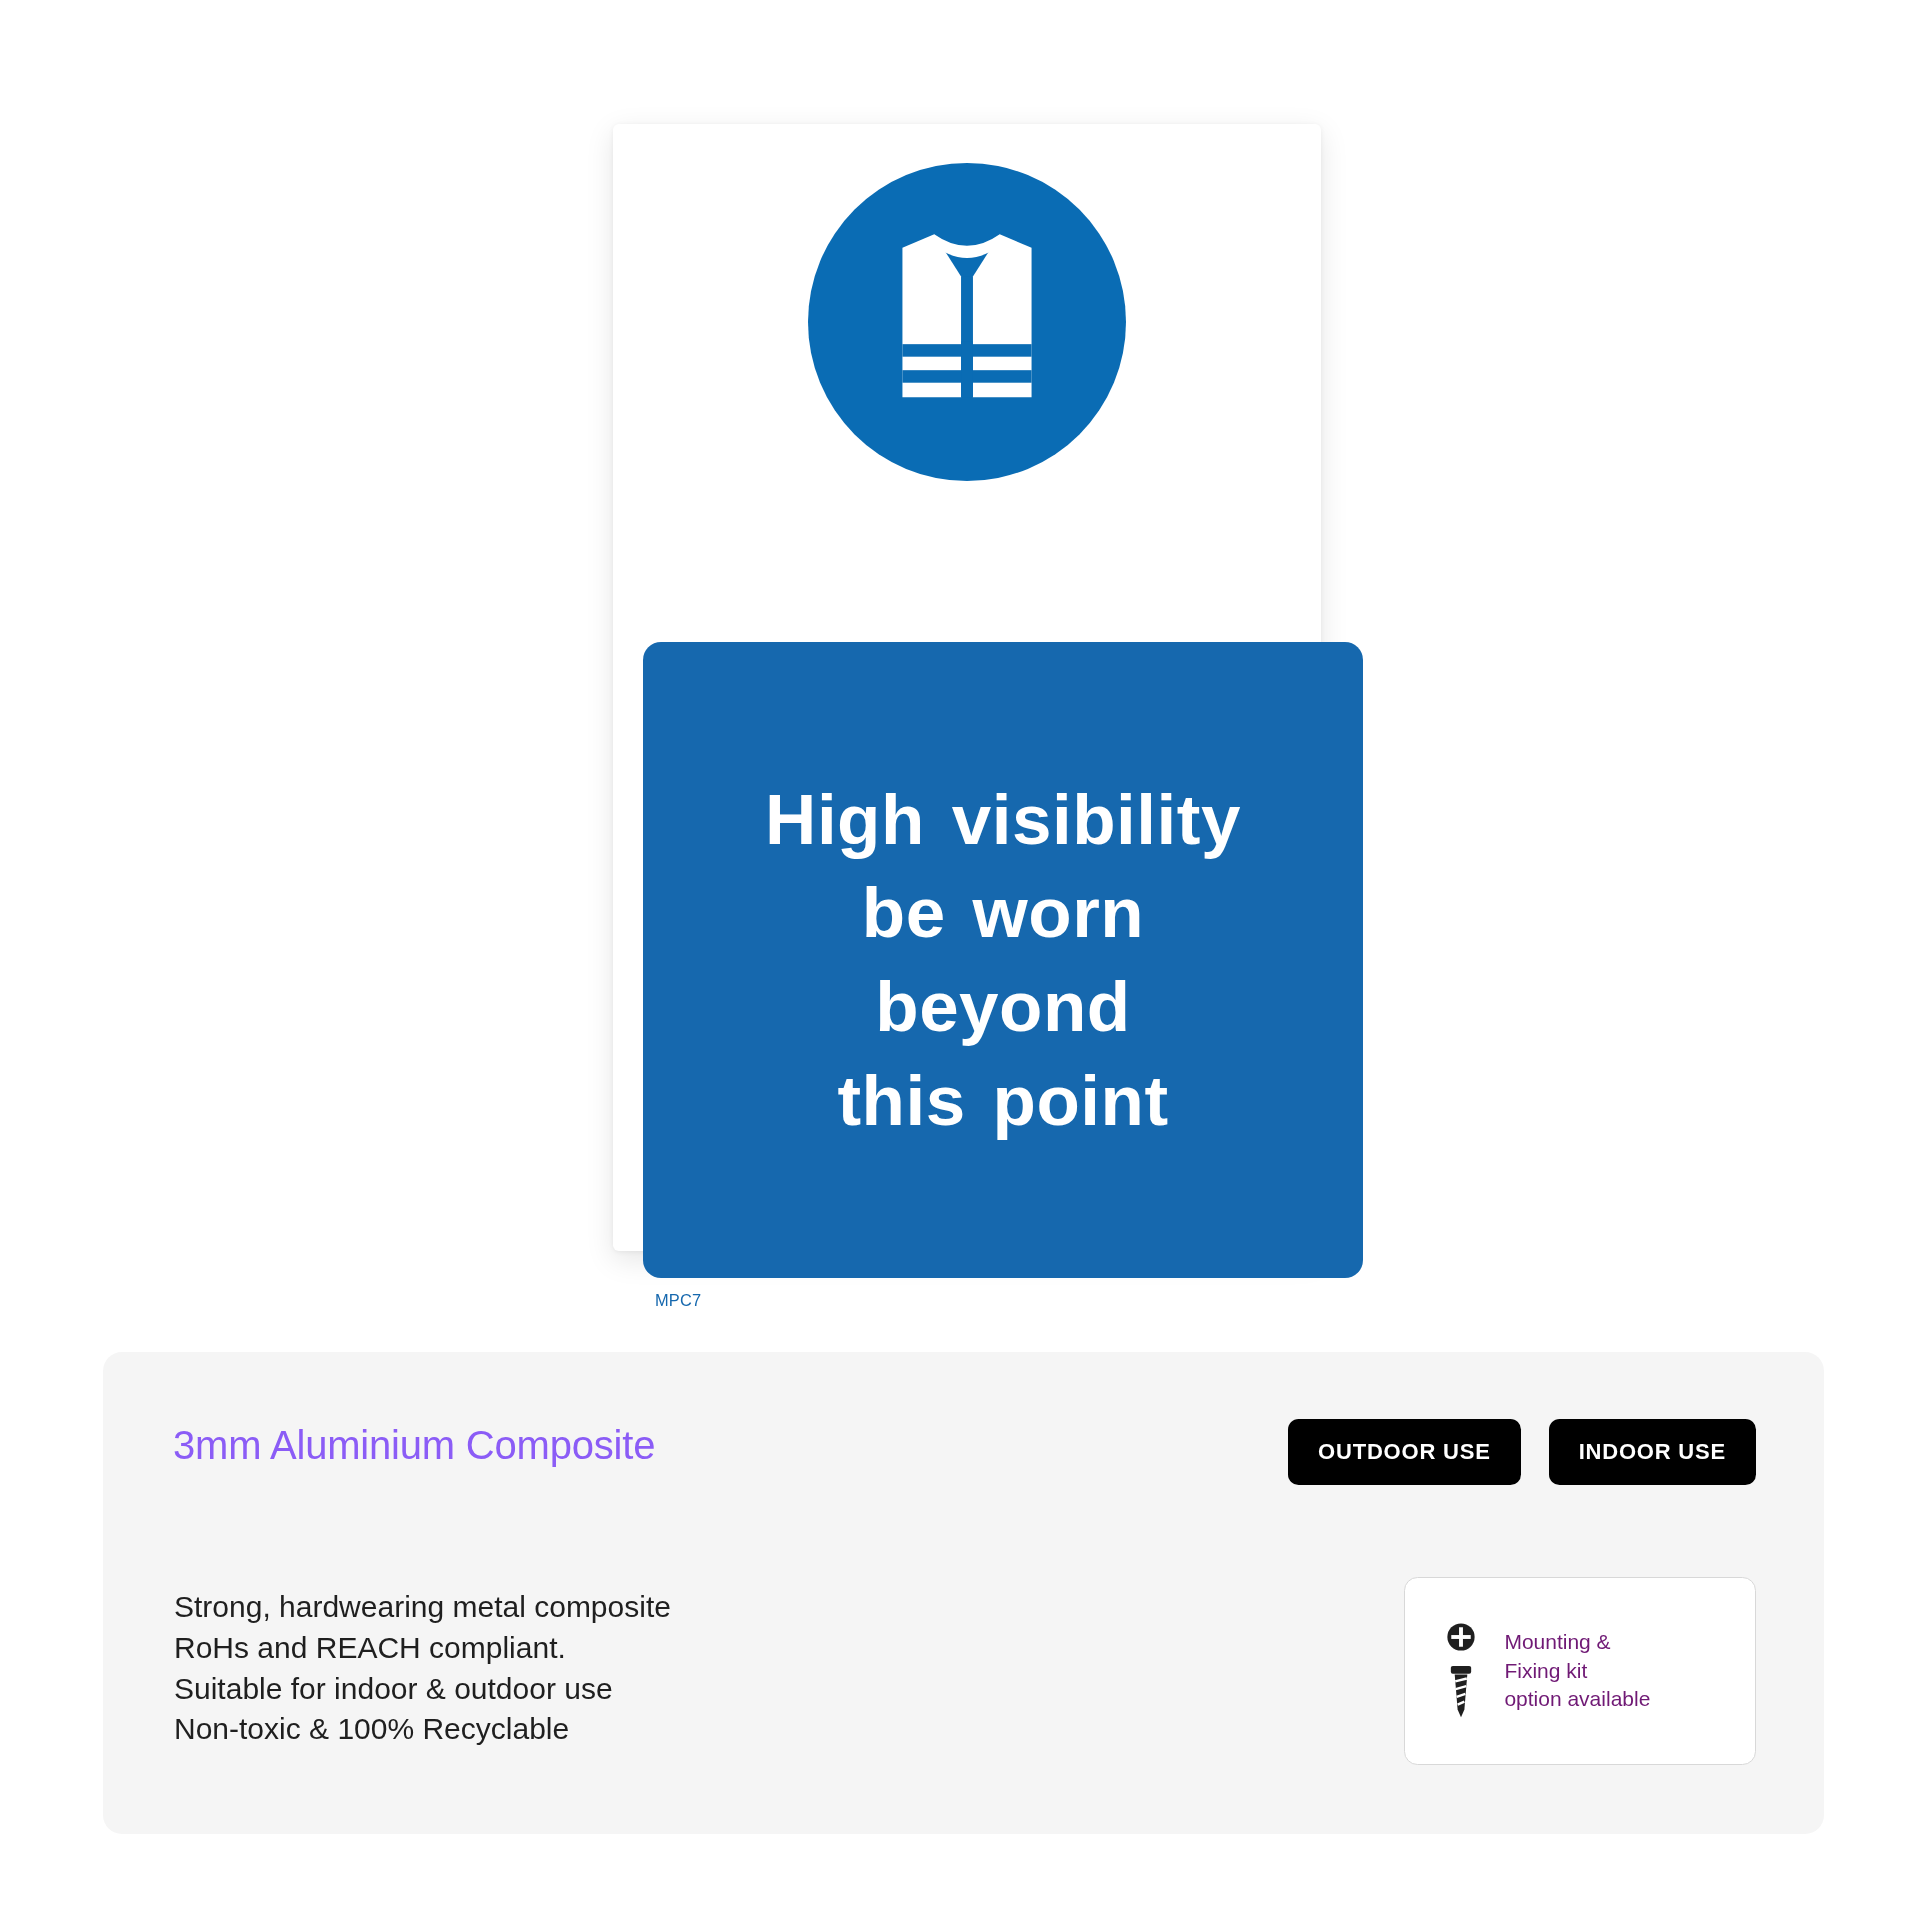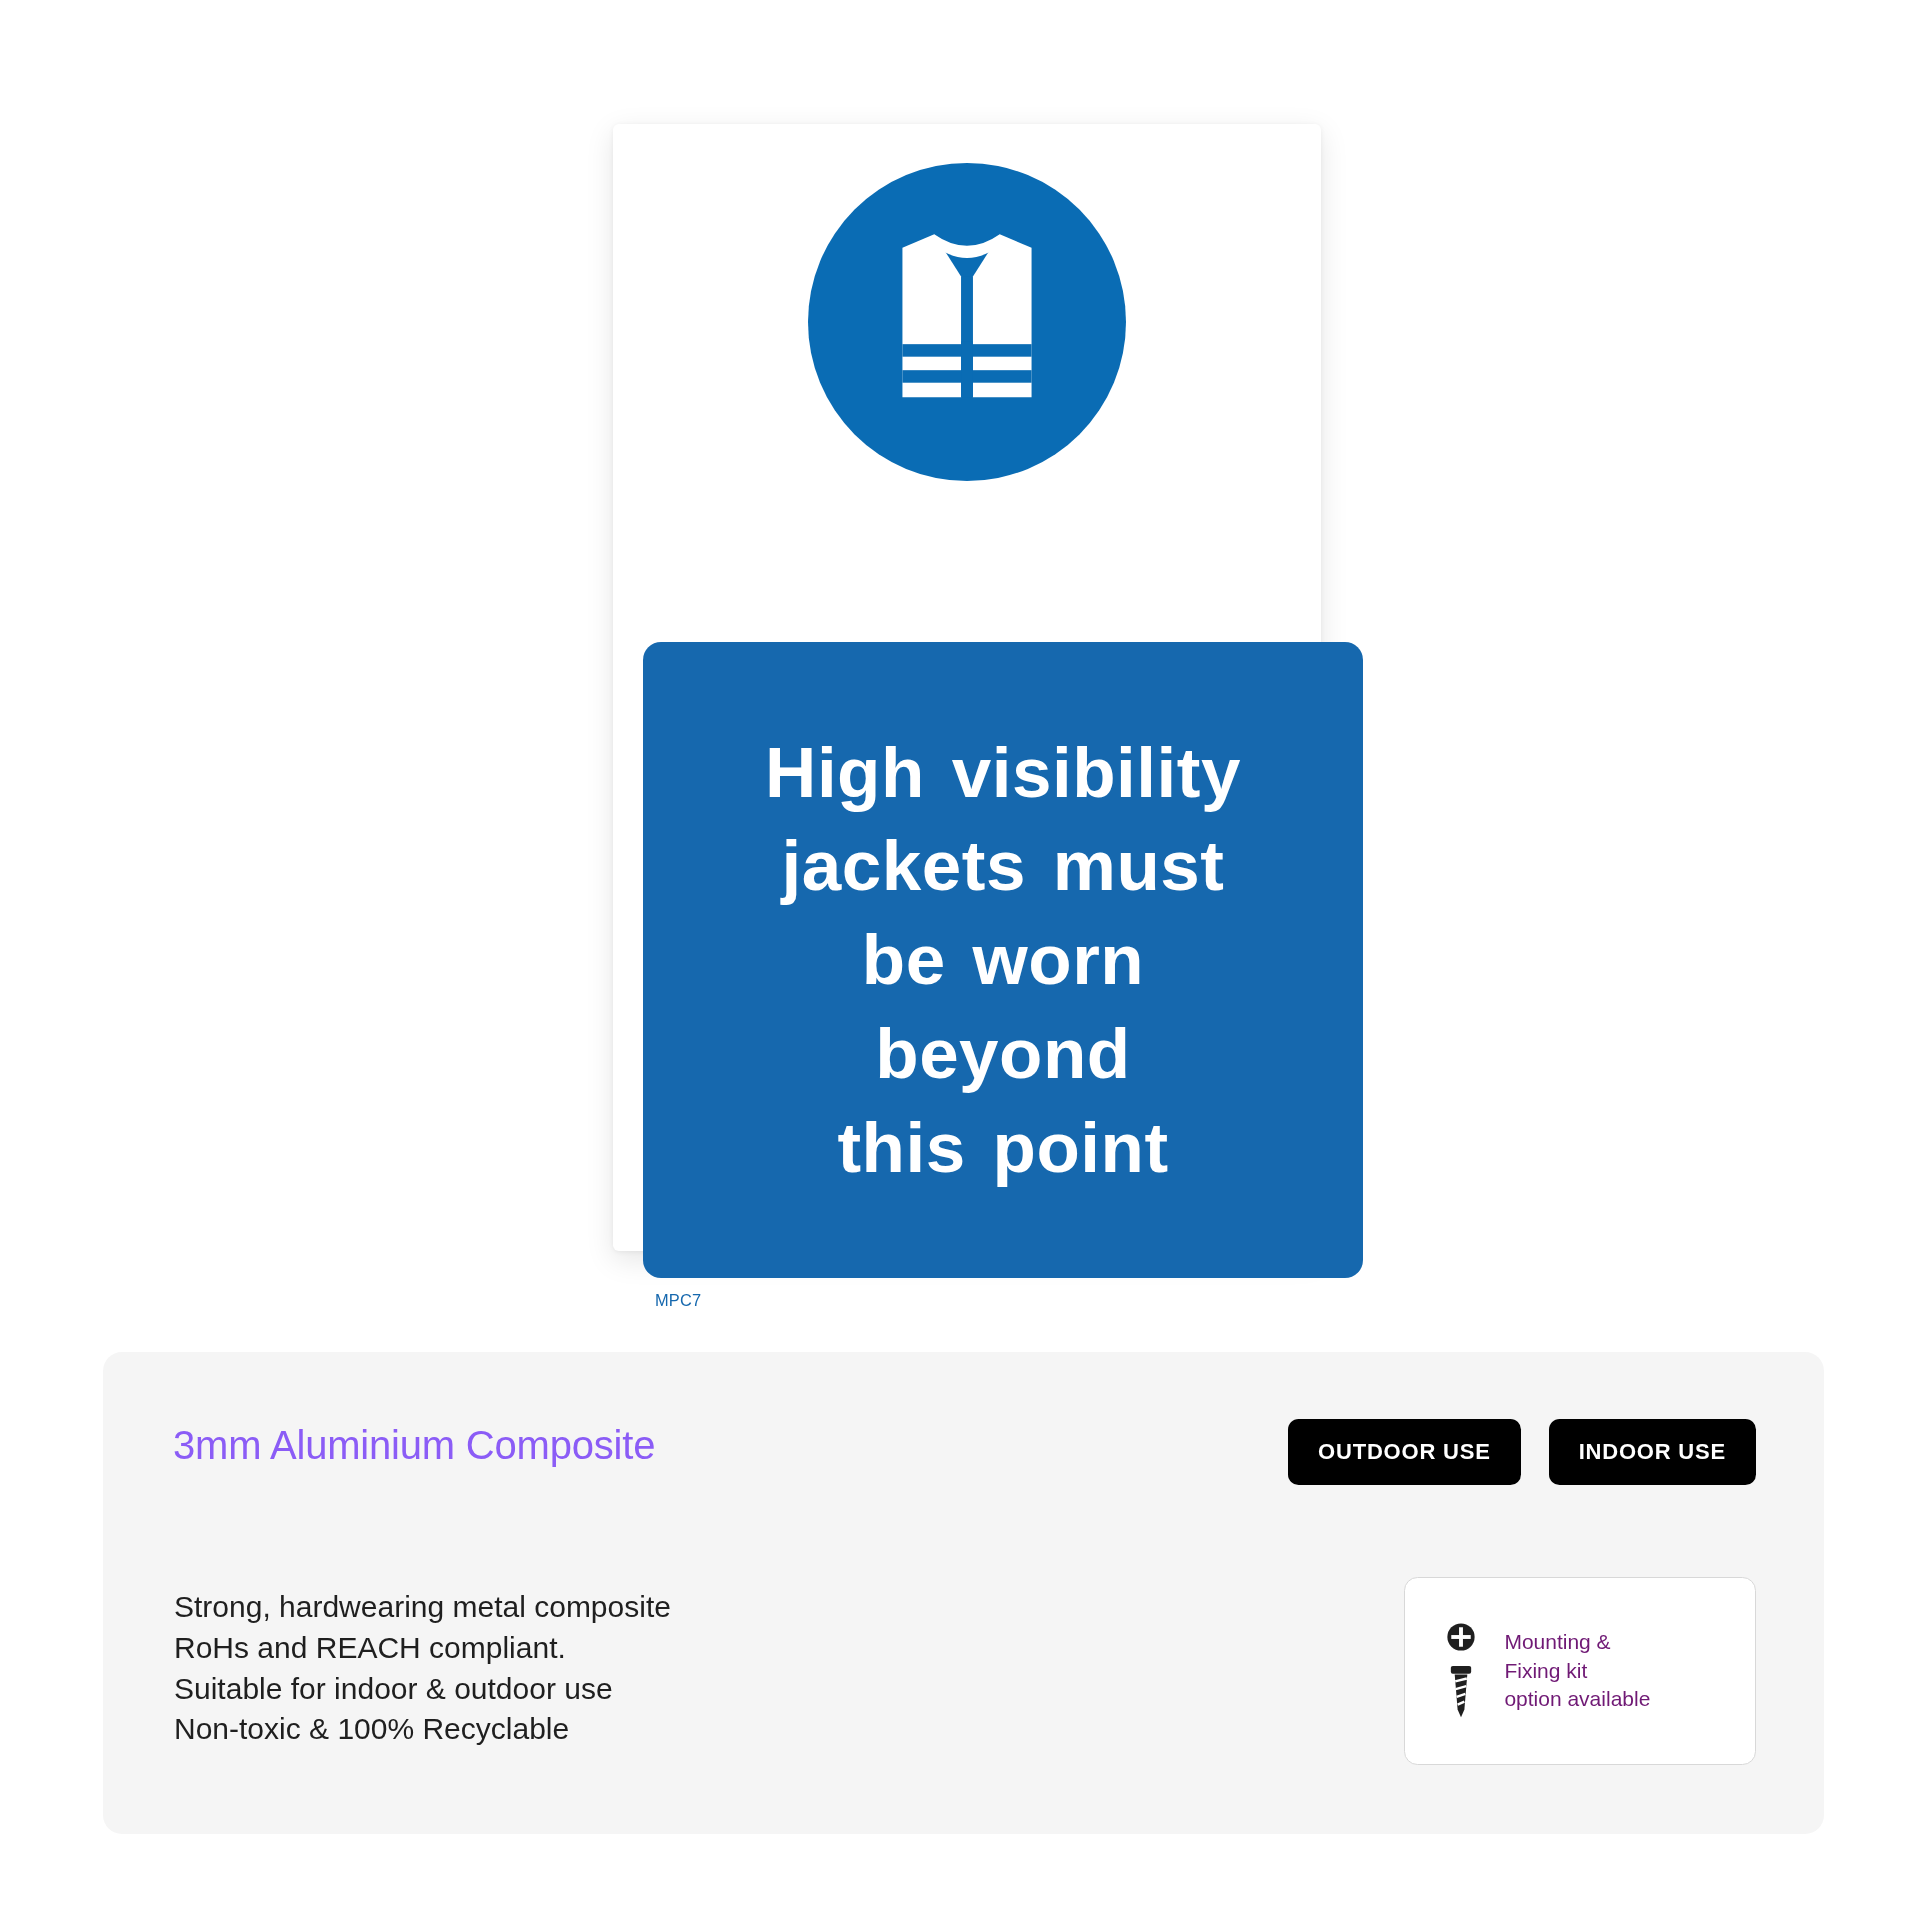--- a/index.html
+++ b/index.html
@@ -178,21 +178,20 @@
         <rect x="196" y="376" width="268" height="26" fill="#0a6cb4"></rect>
         <rect x="196" y="430" width="268" height="26" fill="#0a6cb4"></rect>
 
         <rect x="318" y="370" width="24" height="116" fill="#0a6cb4"></rect>
       </svg>
     </div>
   </div>
 
   <div class="message-panel">
     <div class="message-line">High visibility</div>
-    <div class="message-line">jackets must</div>
     <div class="message-line">be worn</div>
     <div class="message-line">beyond</div>
     <div class="message-line">this point</div>
   </div>
 
   <div class="sign-code">MPC7</div>
 </div>
 
 <div class="spec-panel">
 

